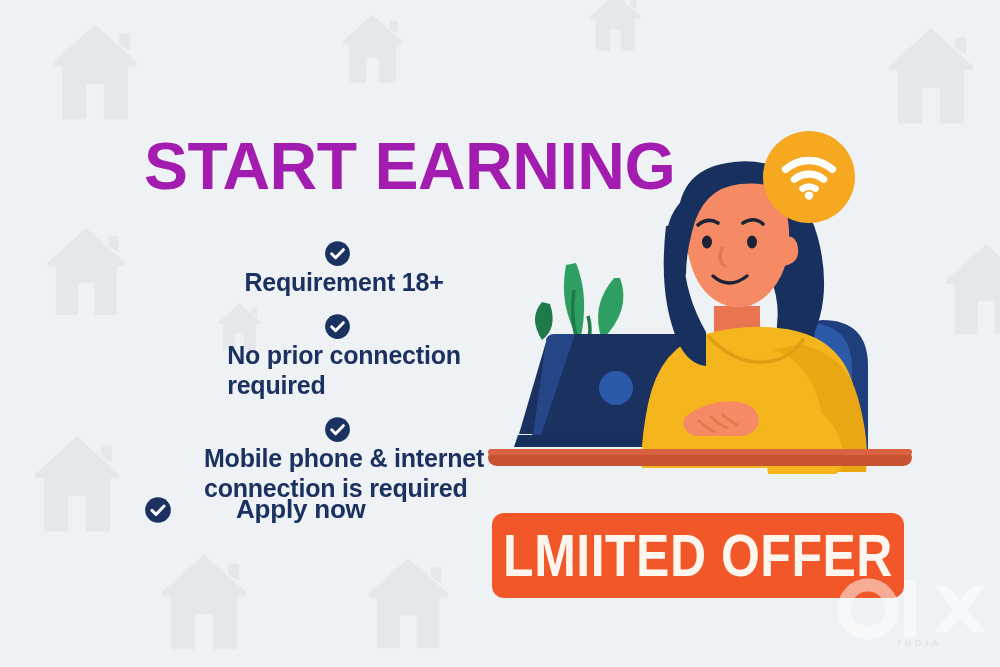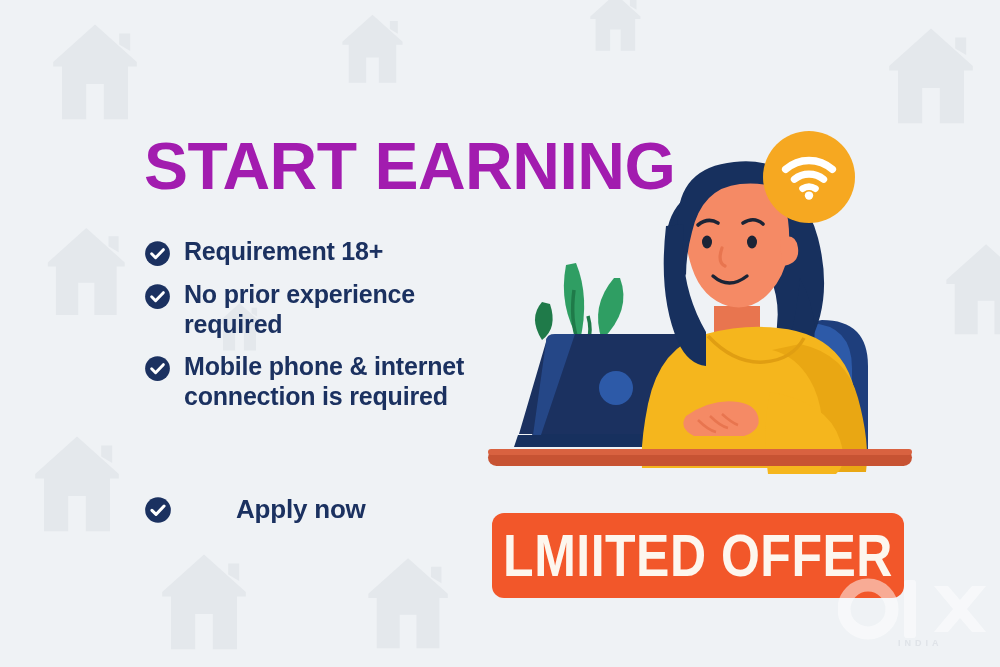--- a/index.html
+++ b/index.html
@@ -42,22 +42,23 @@
   
   #feature-list {
     position: absolute;
     left: 144px;
     top: 236px;
     z-index: 5;
     width: 400px;
   }
   .feature-item {
     display: flex;
-    align-items: flex-start;
+    align-items: center;
     margin-bottom: 12px;
+    flex-direction: column;
   }
   .check-icon {
     flex: 0 0 auto;
     width: 27px;
     height: 27px;
     margin-top: 4px;
     margin-right: 13px;
   }
   .feature-label {
     color: #1b3160;
@@ -209,21 +210,21 @@
       <span class="feature-label">Requirement 18+</span>
     </div>
 
     <div class="feature-item">
       <span class="check-icon">
         <svg viewBox="0 0 24 24" width="100%" height="100%">
           <circle cx="12" cy="12" r="11" fill="#1b3160"></circle>
           <path d="M6.8 12.3 L10.3 15.8 L17.2 8.6" stroke="#ffffff" stroke-width="2.6" stroke-linecap="round" stroke-linejoin="round" fill="none"></path>
         </svg>
       </span>
-      <span class="feature-label">No prior experience
+      <span class="feature-label">No prior connection
 required</span>
     </div>
 
     <div class="feature-item">
       <span class="check-icon">
         <svg viewBox="0 0 24 24" width="100%" height="100%">
           <circle cx="12" cy="12" r="11" fill="#1b3160"></circle>
           <path d="M6.8 12.3 L10.3 15.8 L17.2 8.6" stroke="#ffffff" stroke-width="2.6" stroke-linecap="round" stroke-linejoin="round" fill="none"></path>
         </svg>
       </span>

